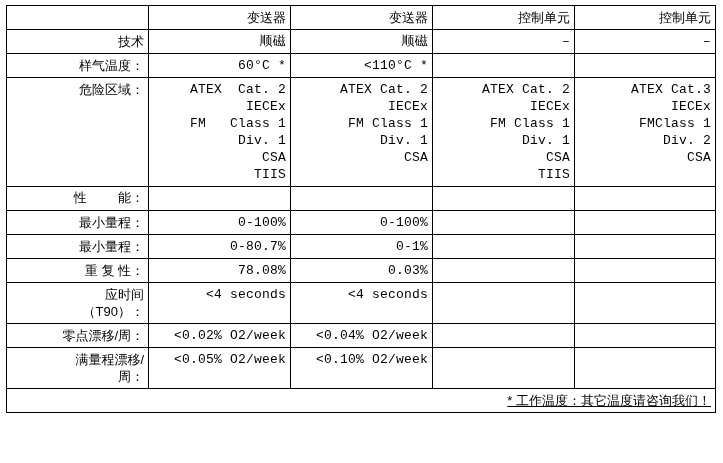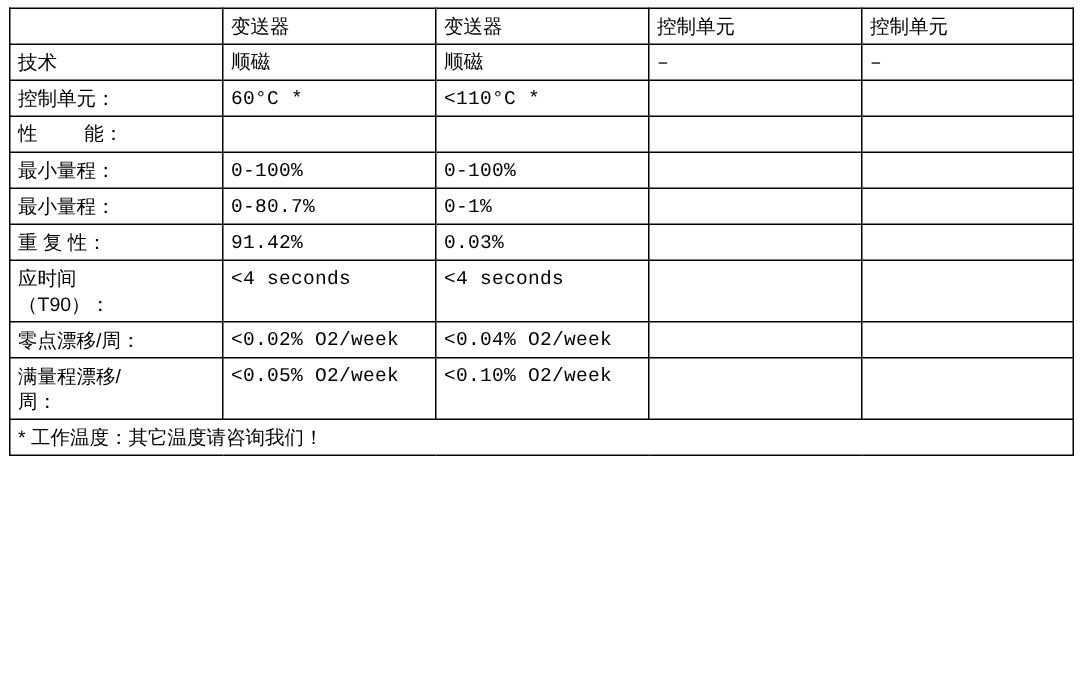--- a/index.html
+++ b/index.html
@@ -13,20 +13,21 @@
     font-family: "Liberation Sans", sans-serif;
     color: #000000;
     overflow: hidden;
   }
   #spec-table {
     border-collapse: collapse;
     table-layout: fixed;
     width: 640px;
     margin: 5px 0 0 6px;
     border: 1px solid #000;
+    text-align: right;
   }
   #spec-table td {
     border: 1px solid #000;
     vertical-align: top;
     padding: 3px 4px 3px 5px;
     font-size: 13px;
     line-height: 17px;
     white-space: pre-wrap;
   }
   td.label {
@@ -36,20 +37,21 @@
     font-family: "Liberation Mono", monospace;
     font-size: 12px;
     letter-spacing: 0.2px;
   }
   td.section {
     font-family: Liberation Mono, monospace;
   }
   td.footer {
     font-family: "Liberation Sans", sans-serif;
     font-size: 12.5px;
+    text-decoration: underline;
   }
   .col-label { width: 142px; }
   .col-v1 { width: 142px; }
   .col-v2 { width: 142px; }
   .col-v3 { width: 142px; }
   .col-v4 { width: 141px; }
 </style>
 </head>
 <body>
 
@@ -72,27 +74,52 @@
 
     <tr>
       <td class="label">技术</td>
       <td class="value">顺磁</td>
       <td class="value">顺磁</td>
       <td class="value">–</td>
       <td class="value">–</td>
     </tr>
 
     <tr>
-      <td class="label">控制单元：</td>
+      <td class="label">样气温度：</td>
       <td class="value">60°C *</td>
       <td class="value">&lt;110°C *</td>
       <td class="value"></td>
       <td class="value"></td>
     </tr>
 
+    <tr>
+      <td class="label">危险区域：</td>
+      <td class="value">ATEX  Cat. 2
+IECEx
+FM   Class 1
+Div. 1
+CSA
+TIIS</td>
+      <td class="value">ATEX Cat. 2
+IECEx
+FM Class 1
+Div. 1
+CSA</td>
+      <td class="value">ATEX Cat. 2
+IECEx
+FM Class 1
+Div. 1
+CSA
+TIIS</td>
+      <td class="value">ATEX Cat.3
+IECEx
+FMClass 1
+Div. 2
+CSA</td>
+    </tr>
 
     <tr>
       <td class="section">性    能：</td>
       <td class="value"></td>
       <td class="value"></td>
       <td class="value"></td>
       <td class="value"></td>
     </tr>
 
     <tr>
@@ -108,21 +135,21 @@
       <td class="value">0-80.7%</td>
       <td class="value">0-1%</td>
       <td class="value"></td>
       <td class="value"></td>
     </tr>
 
 
 
     <tr>
       <td class="label">重 复 性：</td>
-      <td class="value">91.42%</td>
+      <td class="value">78.08%</td>
       <td class="value">0.03%</td>
       <td class="value"></td>
       <td class="value"></td>
     </tr>
 
     <tr>
       <td class="label">应时间
 （T90）：</td>
       <td class="value">&lt;4 seconds</td>
       <td class="value">&lt;4 seconds</td>

